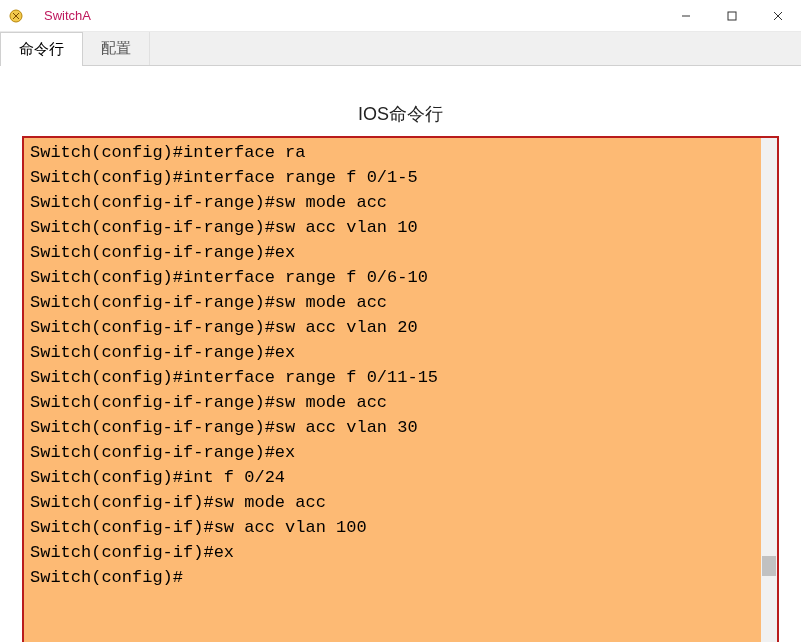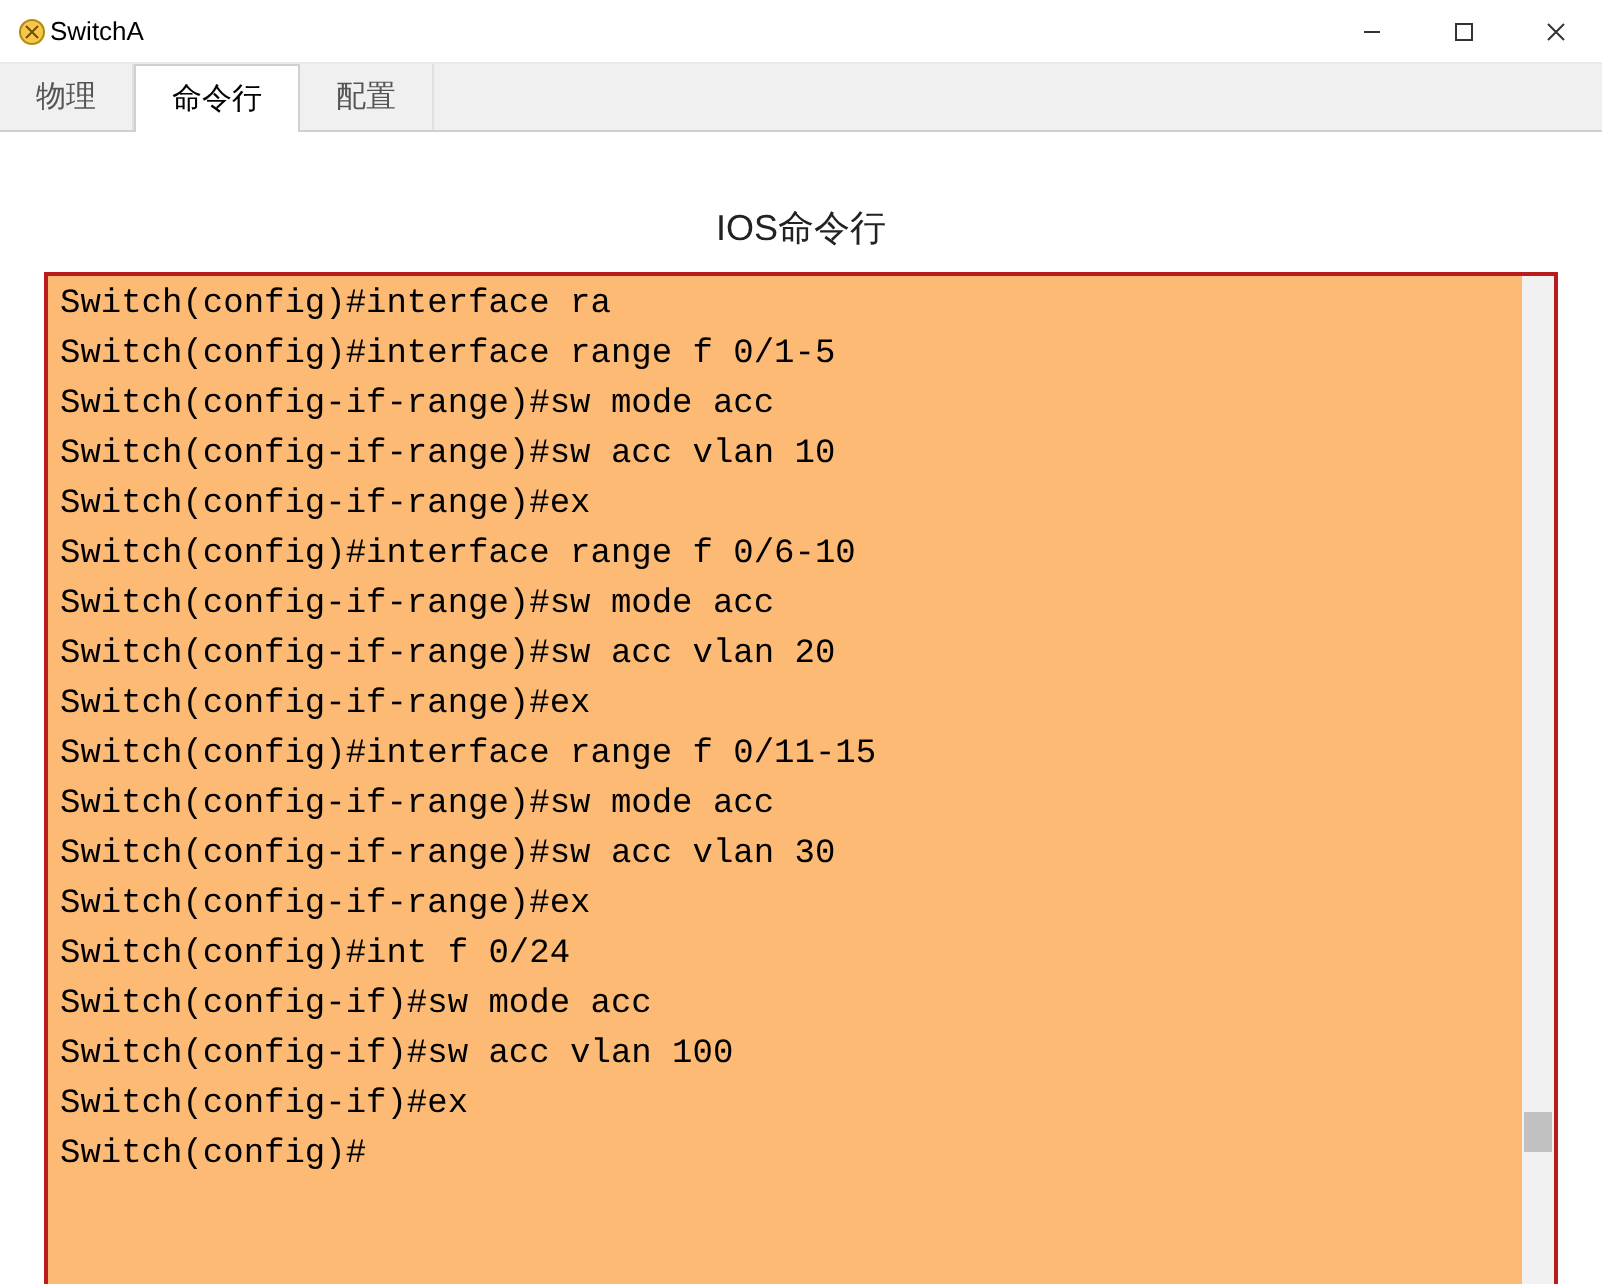--- a/index.html
+++ b/index.html
@@ -19,22 +19,22 @@
     border-bottom: 1px solid #eaeaea;
     position: relative;
   }
   .titlebar .app-icon {
     width: 16px; height: 16px;
     margin-left: 8px;
   }
   .titlebar .app-icon svg { display:block; }
   .titlebar .title-text {
     font-size: 13px;
-    color: #000000;
-    margin-left: 1px;
+    color: #be185d;
+    margin-left: 20px;
   }
   .win-controls {
     position: absolute;
     right: 0; top: 0;
     height: 100%;
     display: flex;
   }
   .win-btn {
     width: 46px; height: 32px;
     display: flex; align-items: center; justify-content: center;
@@ -152,23 +152,20 @@
     </div>
     <div class="win-btn close">
       <svg width="10" height="10" viewBox="0 0 10 10">
           <path d="M1 1 L9 9 M9 1 L1 9"></path>
         </svg>
     </div>
   </div>
 </div>
 
 <div class="tabstrip">
-  <div class="tab">
-    <span>物理</span>
-  </div>
   <div class="tab active">
     <span>命令行</span>
   </div>
   <div class="tab">
     <span>配置</span>
   </div>
 </div>
 
 <div class="content">
   <div class="section-title">IOS命令行</div>

